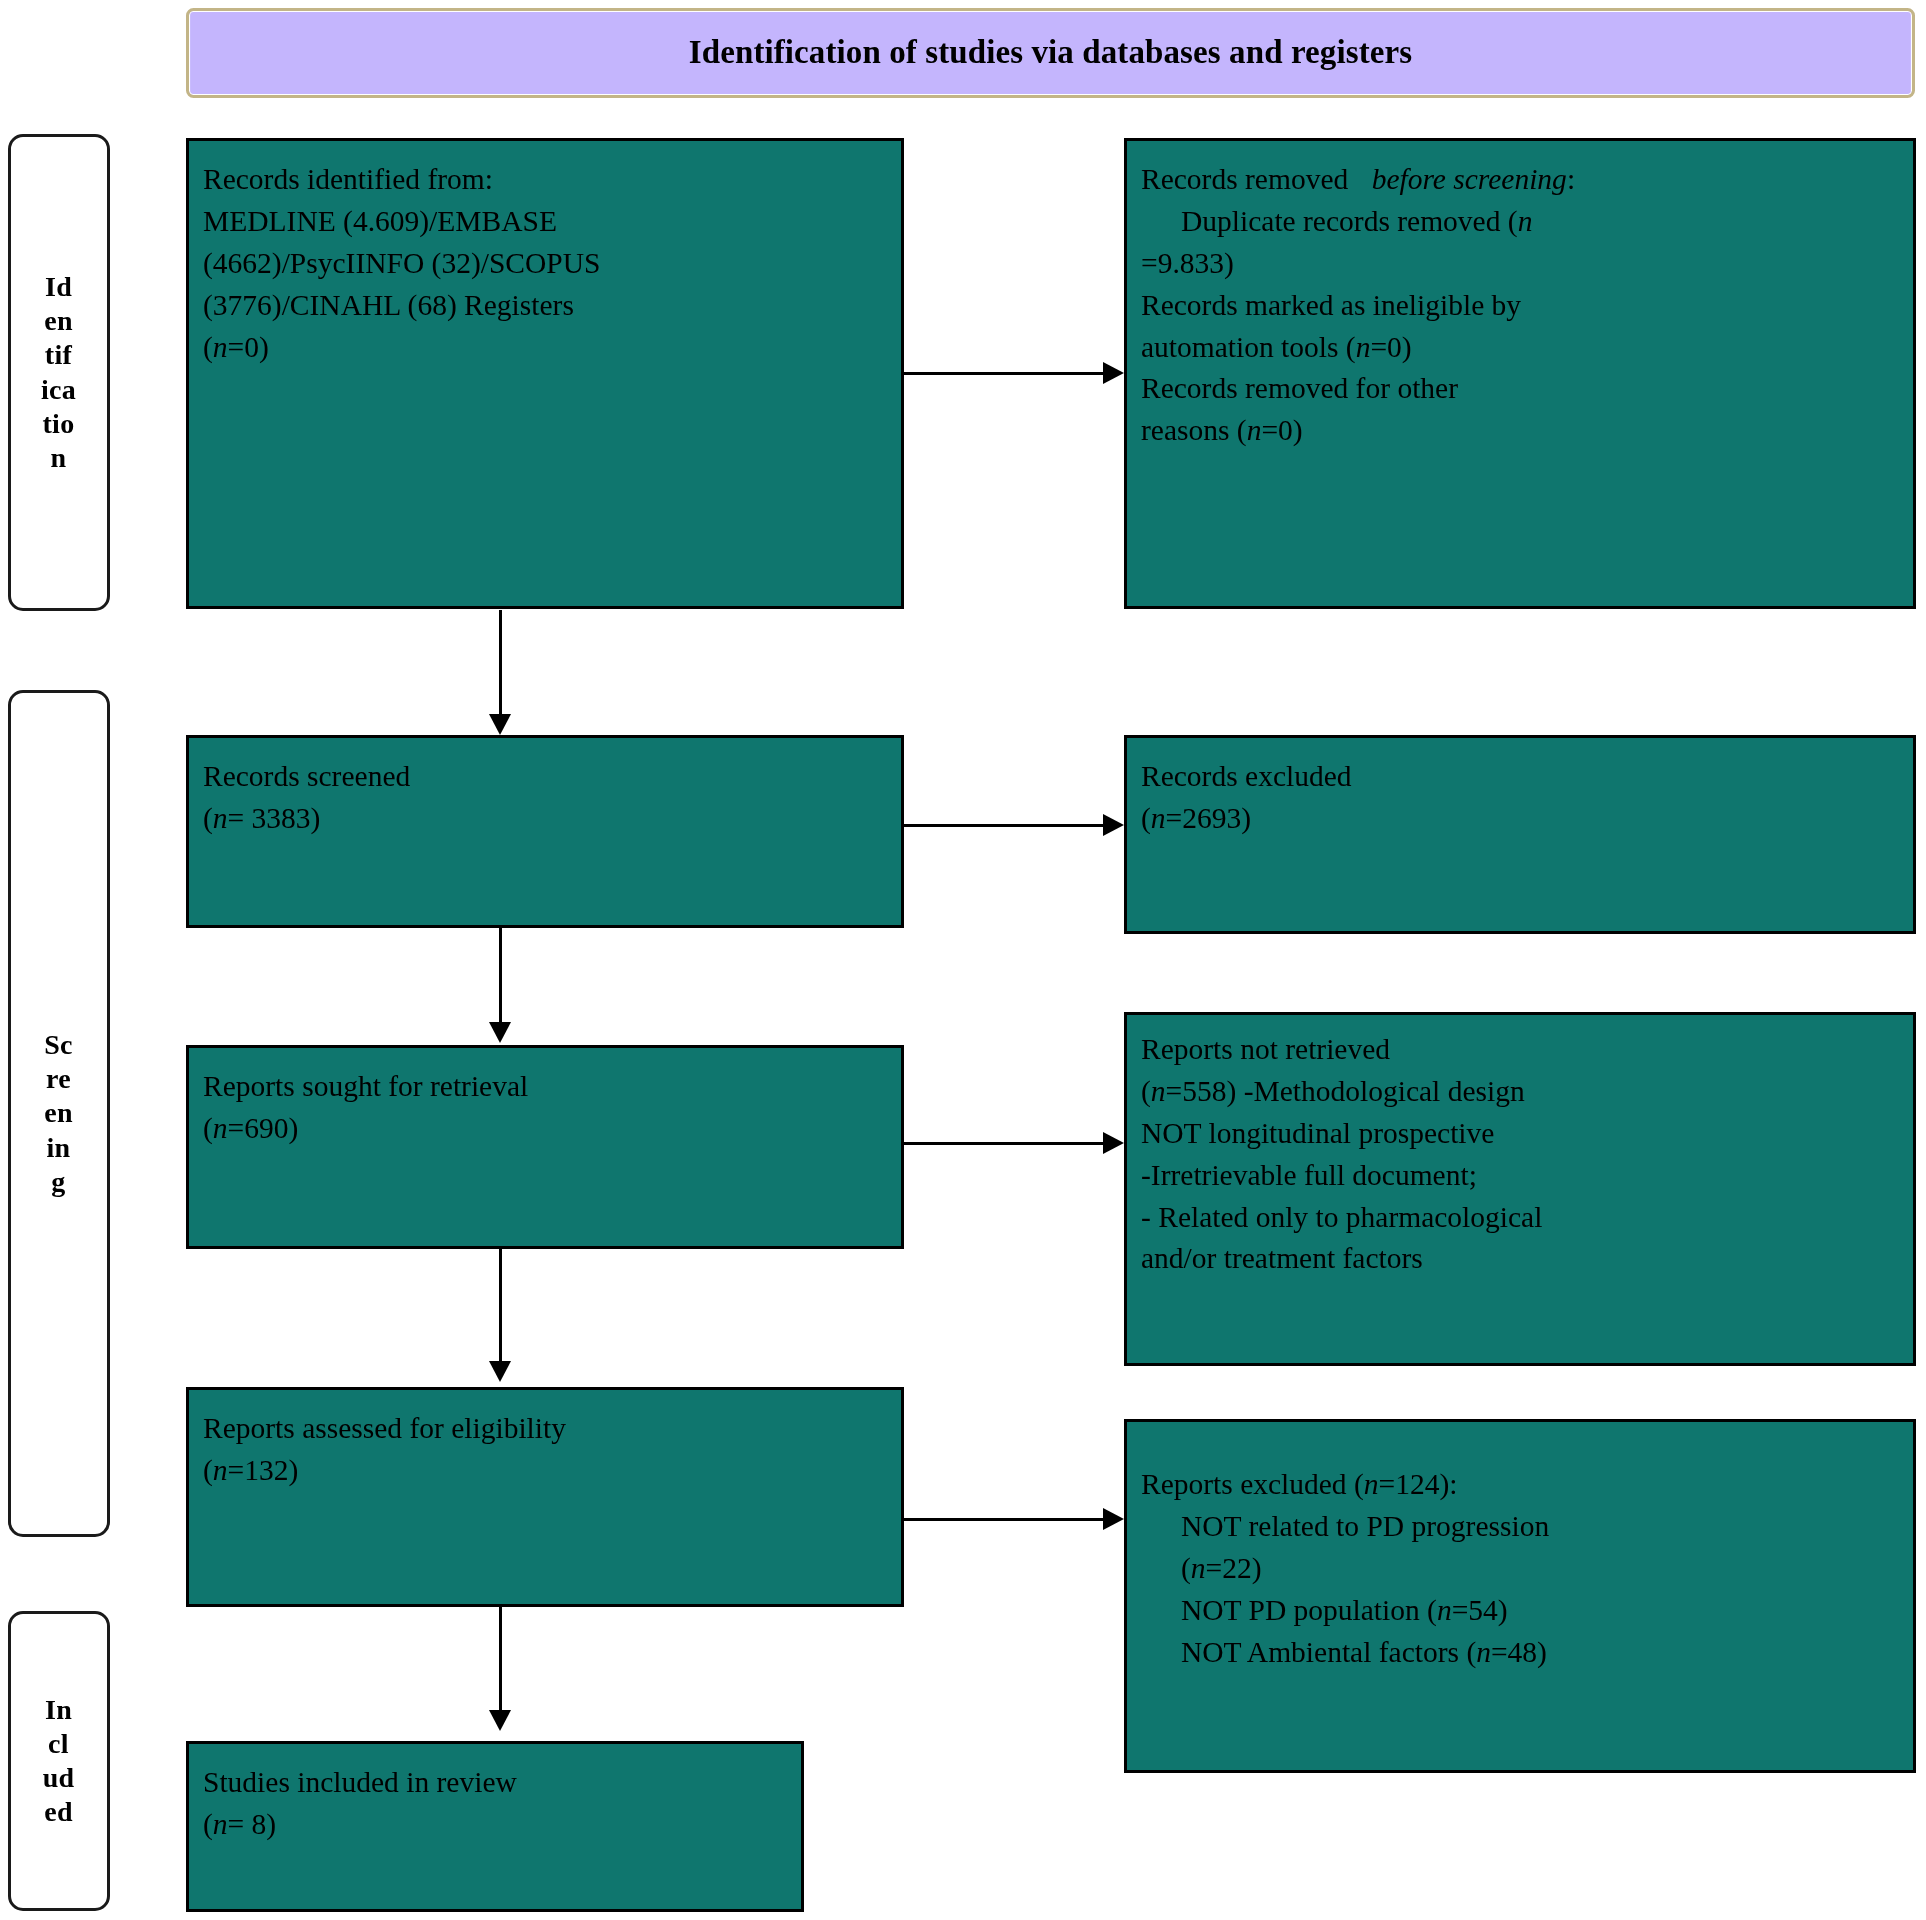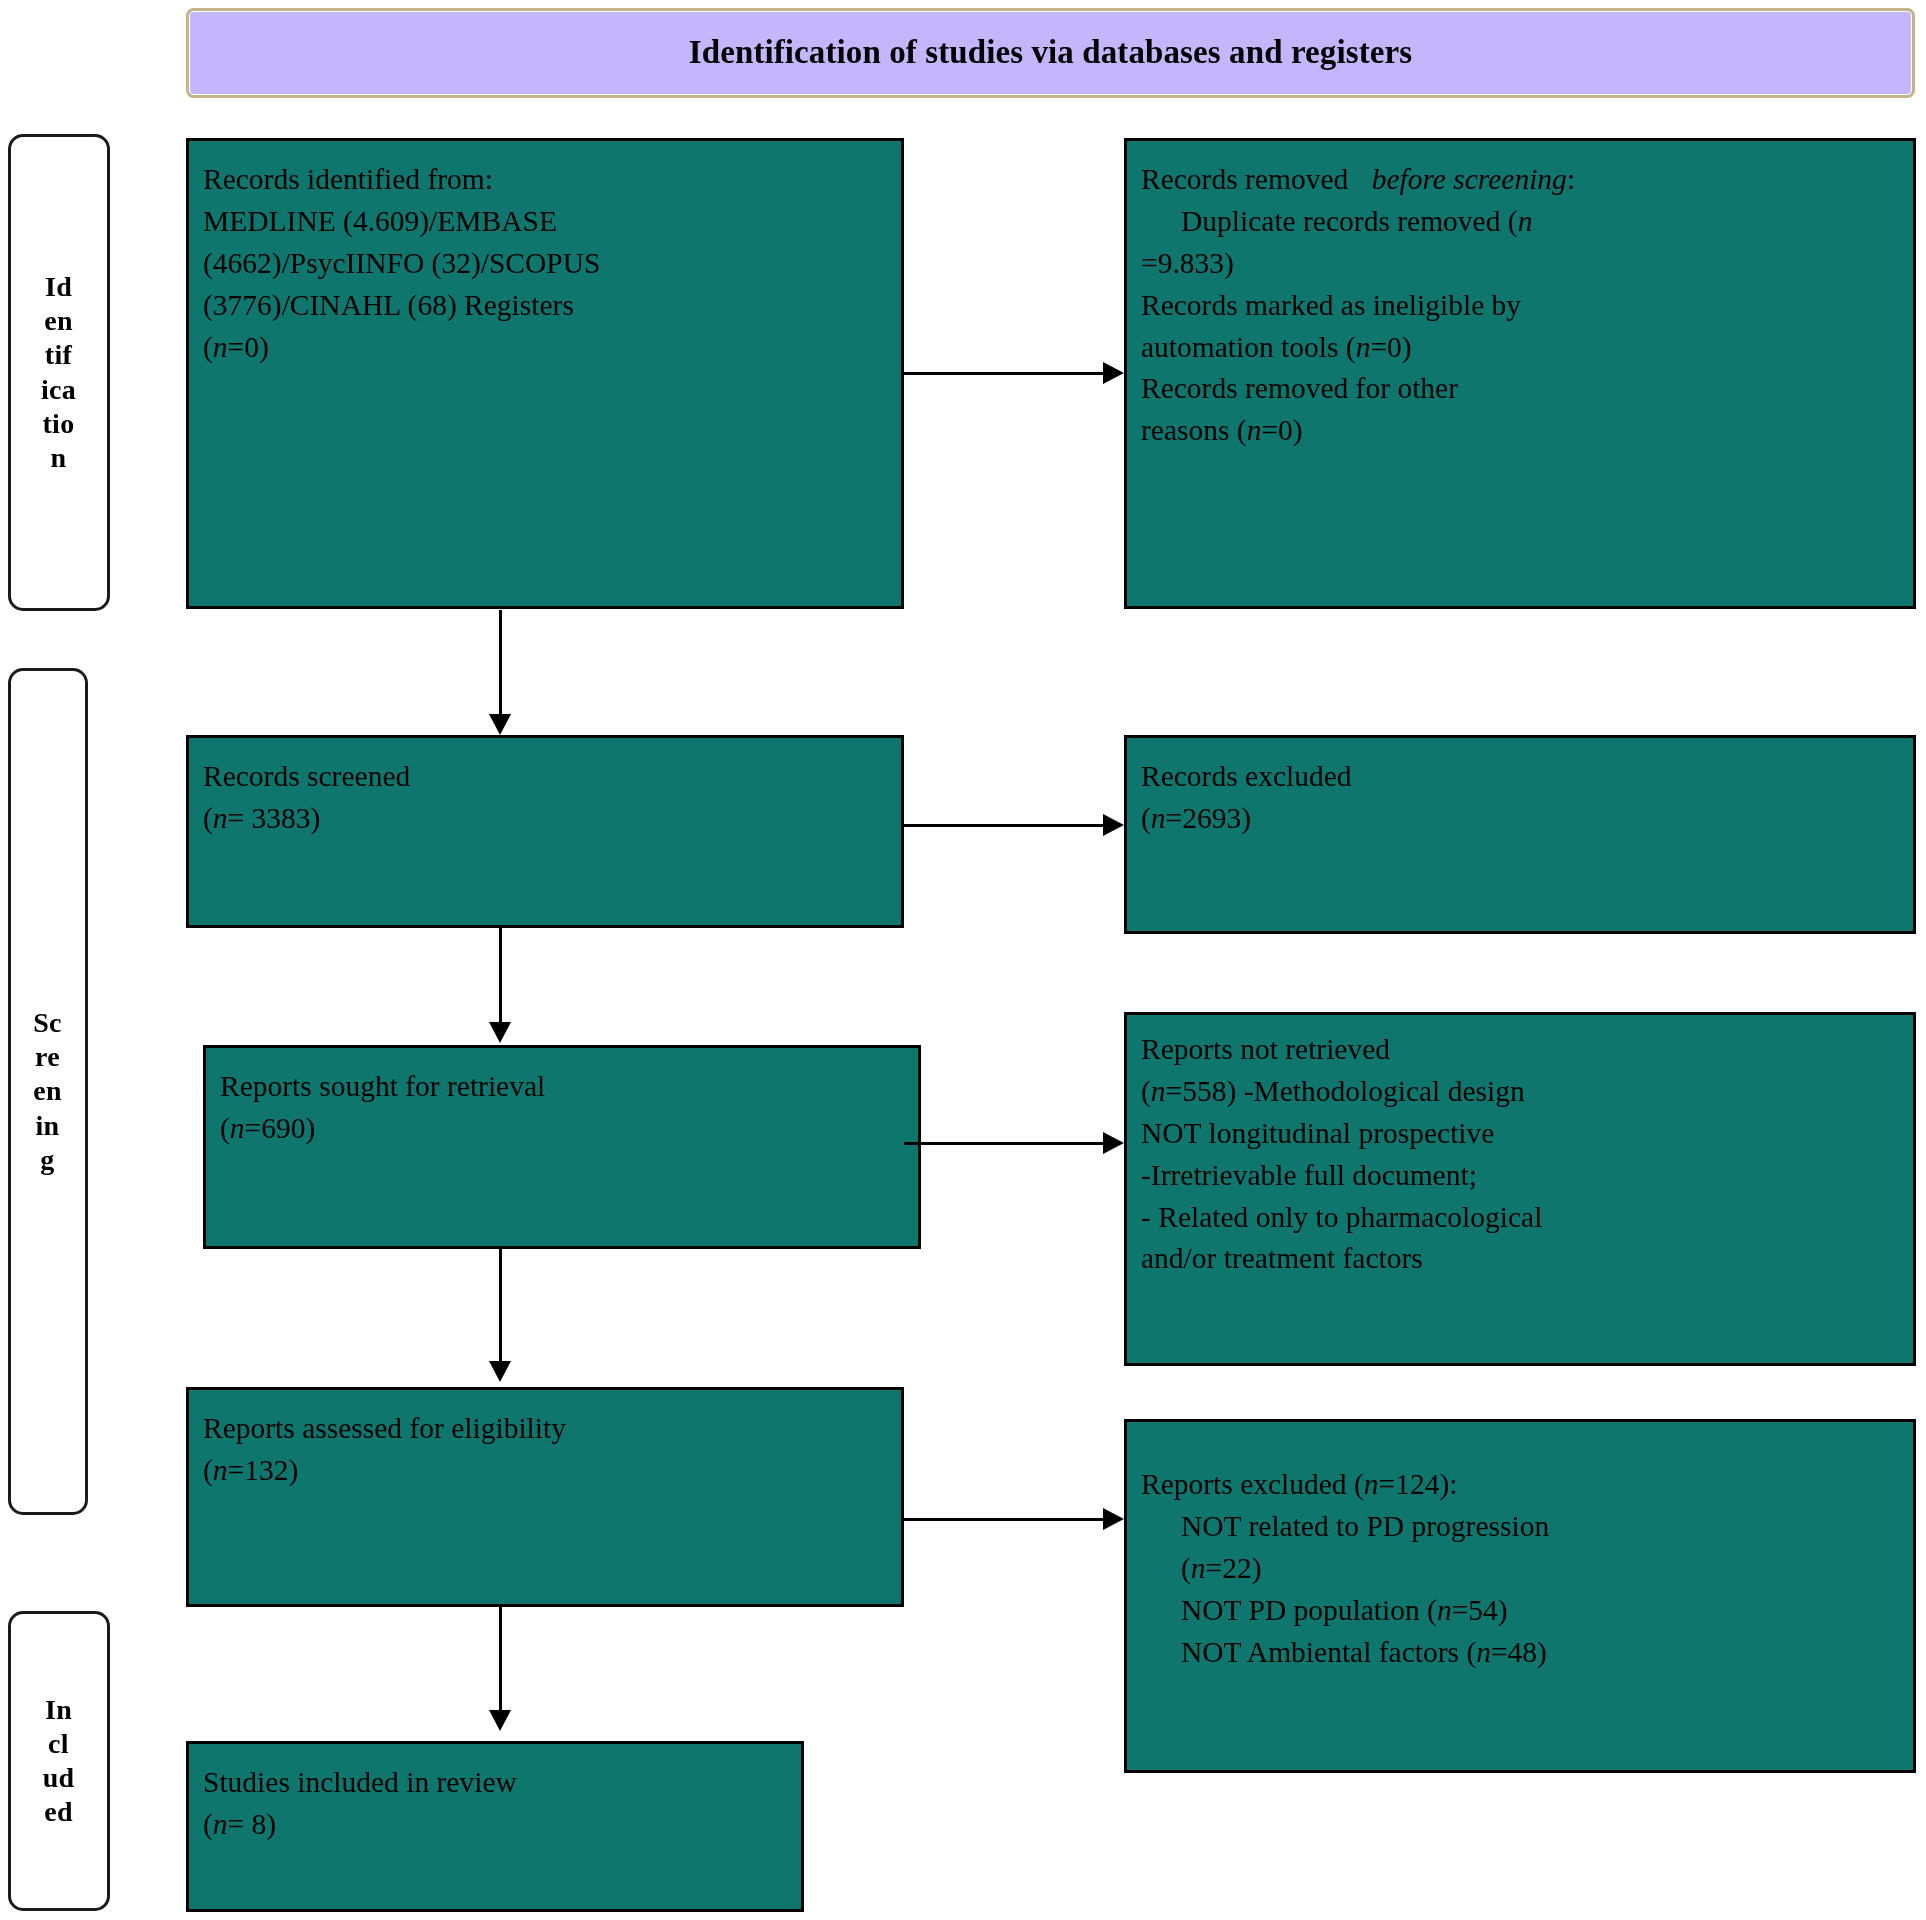--- a/index.html
+++ b/index.html
@@ -97,21 +97,21 @@
     <div class="stack">
       <div>Id</div>
       <div>en</div>
       <div>tif</div>
       <div>ica</div>
       <div>tio</div>
       <div>n</div>
     </div>
   </div>
 
-  <div class="abs stage-label" style="left:7.5px;top:668px;width:80px;height:847px;">
+  <div class="abs stage-label" style="left:7.5px;top:690px;width:102px;height:847px;">
     <div class="stack">
       <div>Sc</div>
       <div>re</div>
       <div>en</div>
       <div>in</div>
       <div>g</div>
     </div>
   </div>
 
   <div class="abs stage-label" style="left:7.5px;top:1611px;width:102px;height:300px;">
@@ -156,21 +156,21 @@
     <p>Records excluded</p>
     <p><span>(</span><span class="nvar">n</span><span>=2693)</span></p>
   </div>
 
   <div class="abs hline" style="left:904px;top:824px;width:199px;"></div>
   <div class="abs arrow-right" style="left:1103px;top:814px;"></div>
 
   <div class="abs vline" style="left:499px;top:928px;height:98px;"></div>
   <div class="abs arrow-down" style="left:489px;top:1022px;"></div>
 
-  <div class="abs fbox" style="left:186px;top:1045px;width:718px;height:204px;margin-left:17px;">
+  <div class="abs fbox" style="left:186px;top:1045px;width:718px;height:204px;">
     <p>Reports sought for retrieval</p>
     <p><span>(</span><span class="nvar">n</span><span>=690)</span></p>
   </div>
 
   <div class="abs fbox" style="left:1124px;top:1012px;width:792px;height:354px;padding-top:14px;">
     <p>Reports not retrieved</p>
     <p><span>(</span><span class="nvar">n</span><span>=558) -Methodological design</span></p>
     <p>NOT longitudinal prospective</p>
     <p>-Irretrievable full document;</p>
     <p>- Related only to pharmacological</p>

